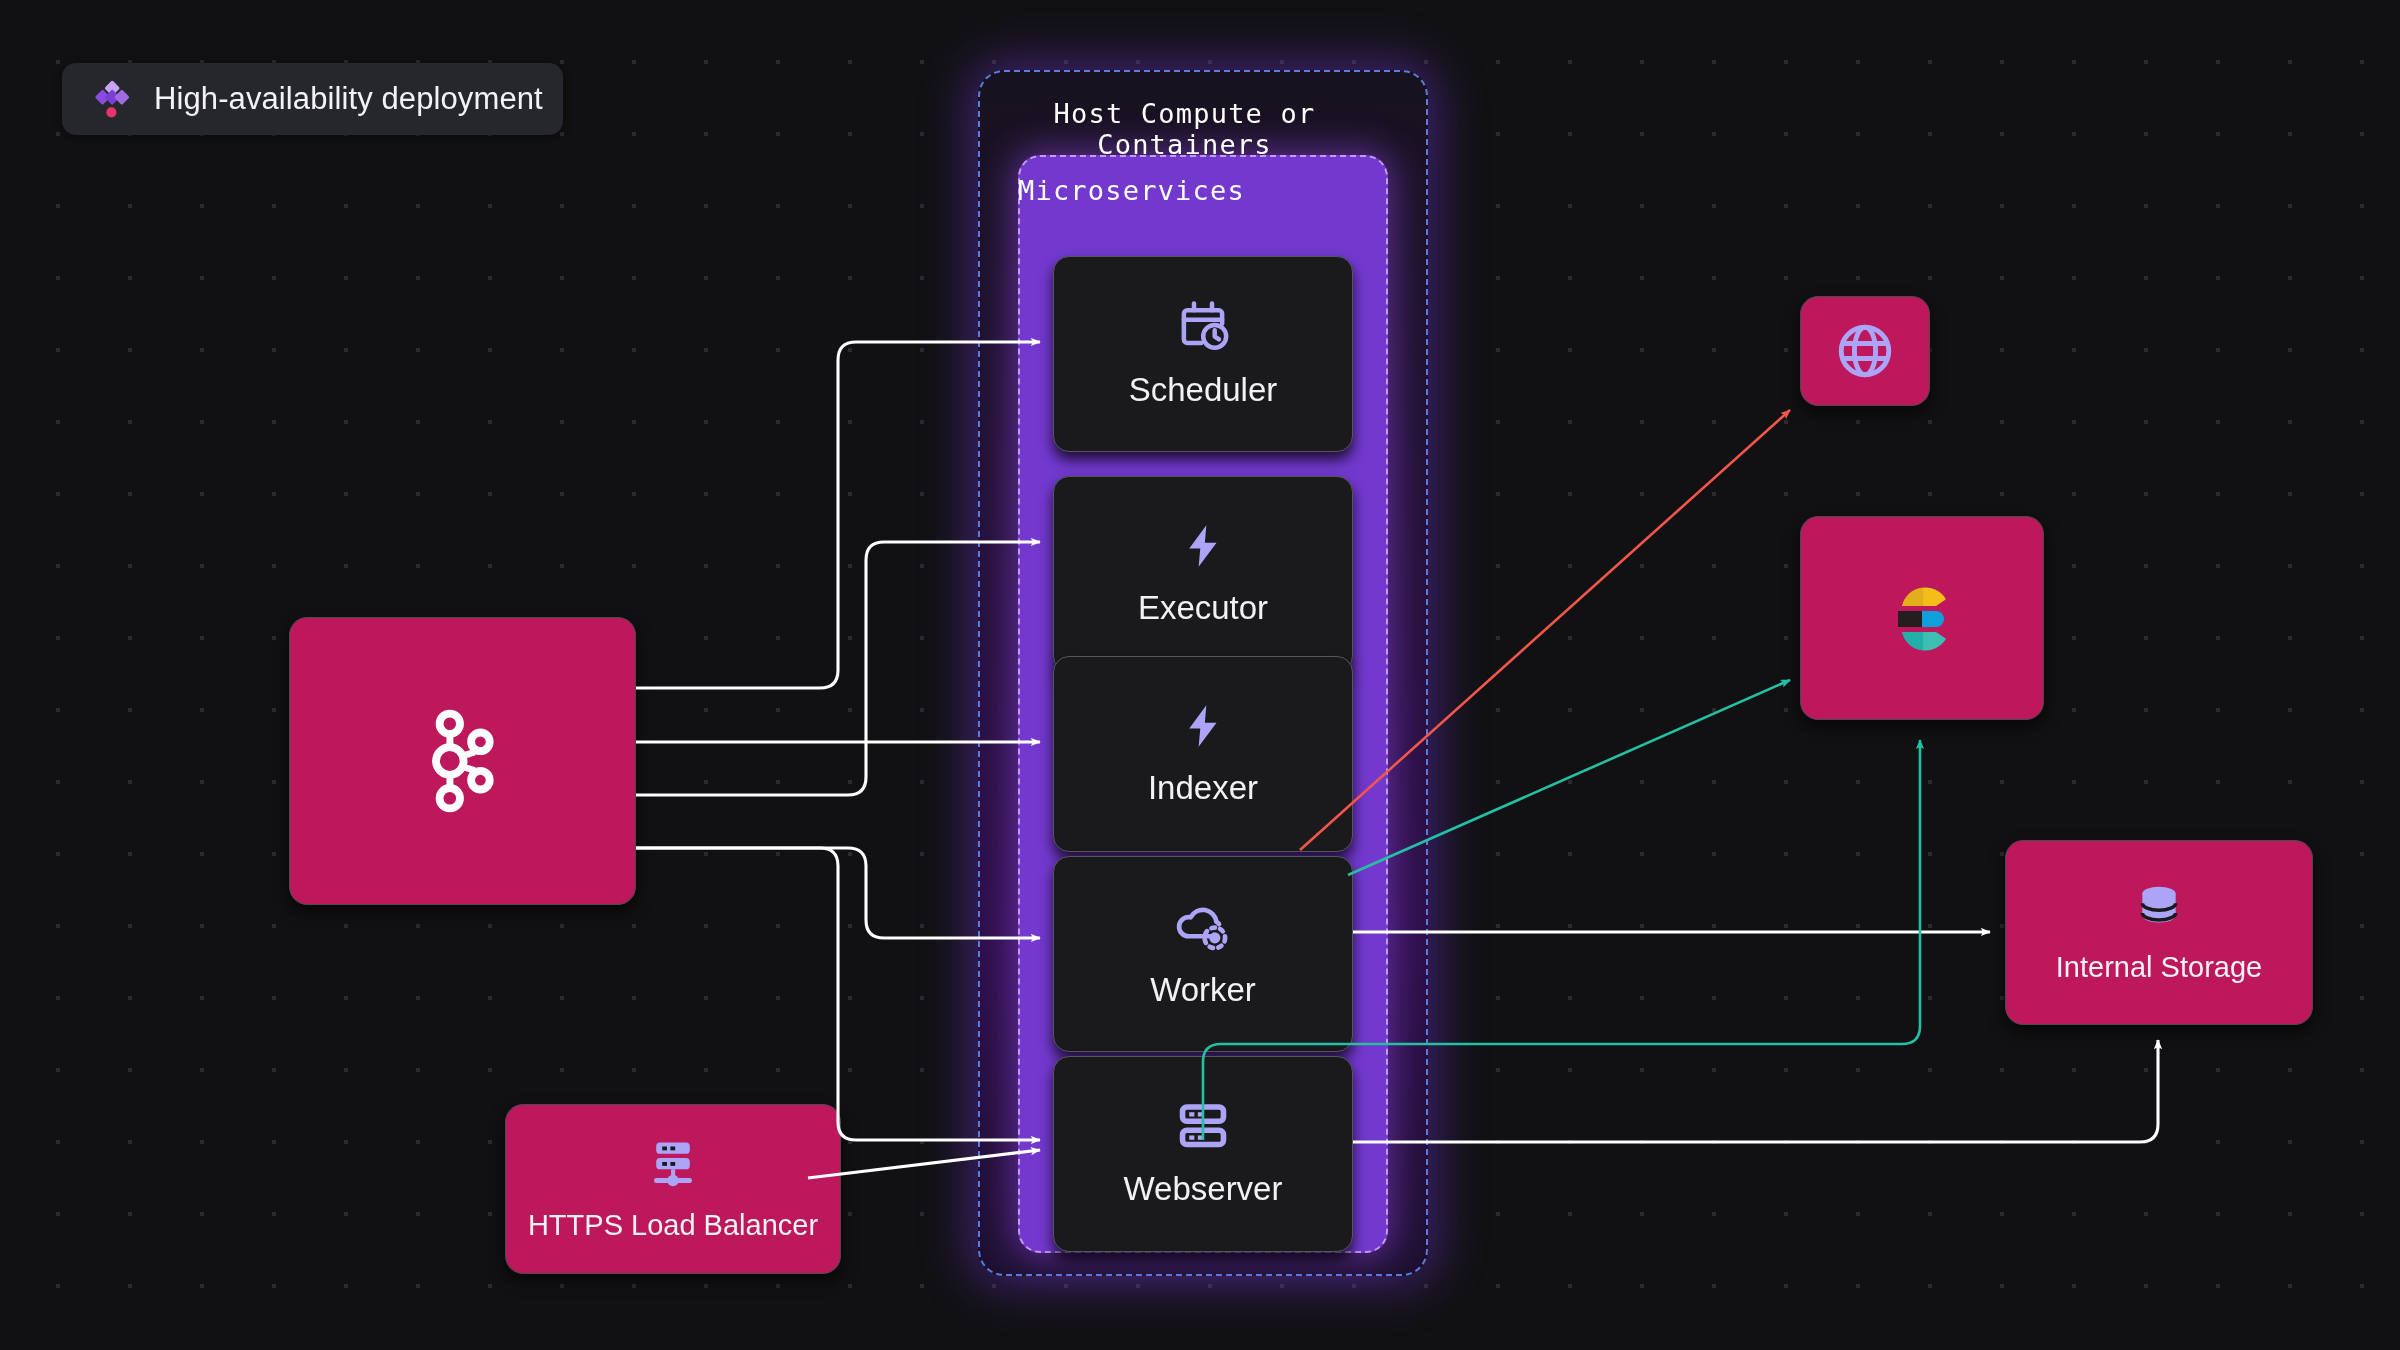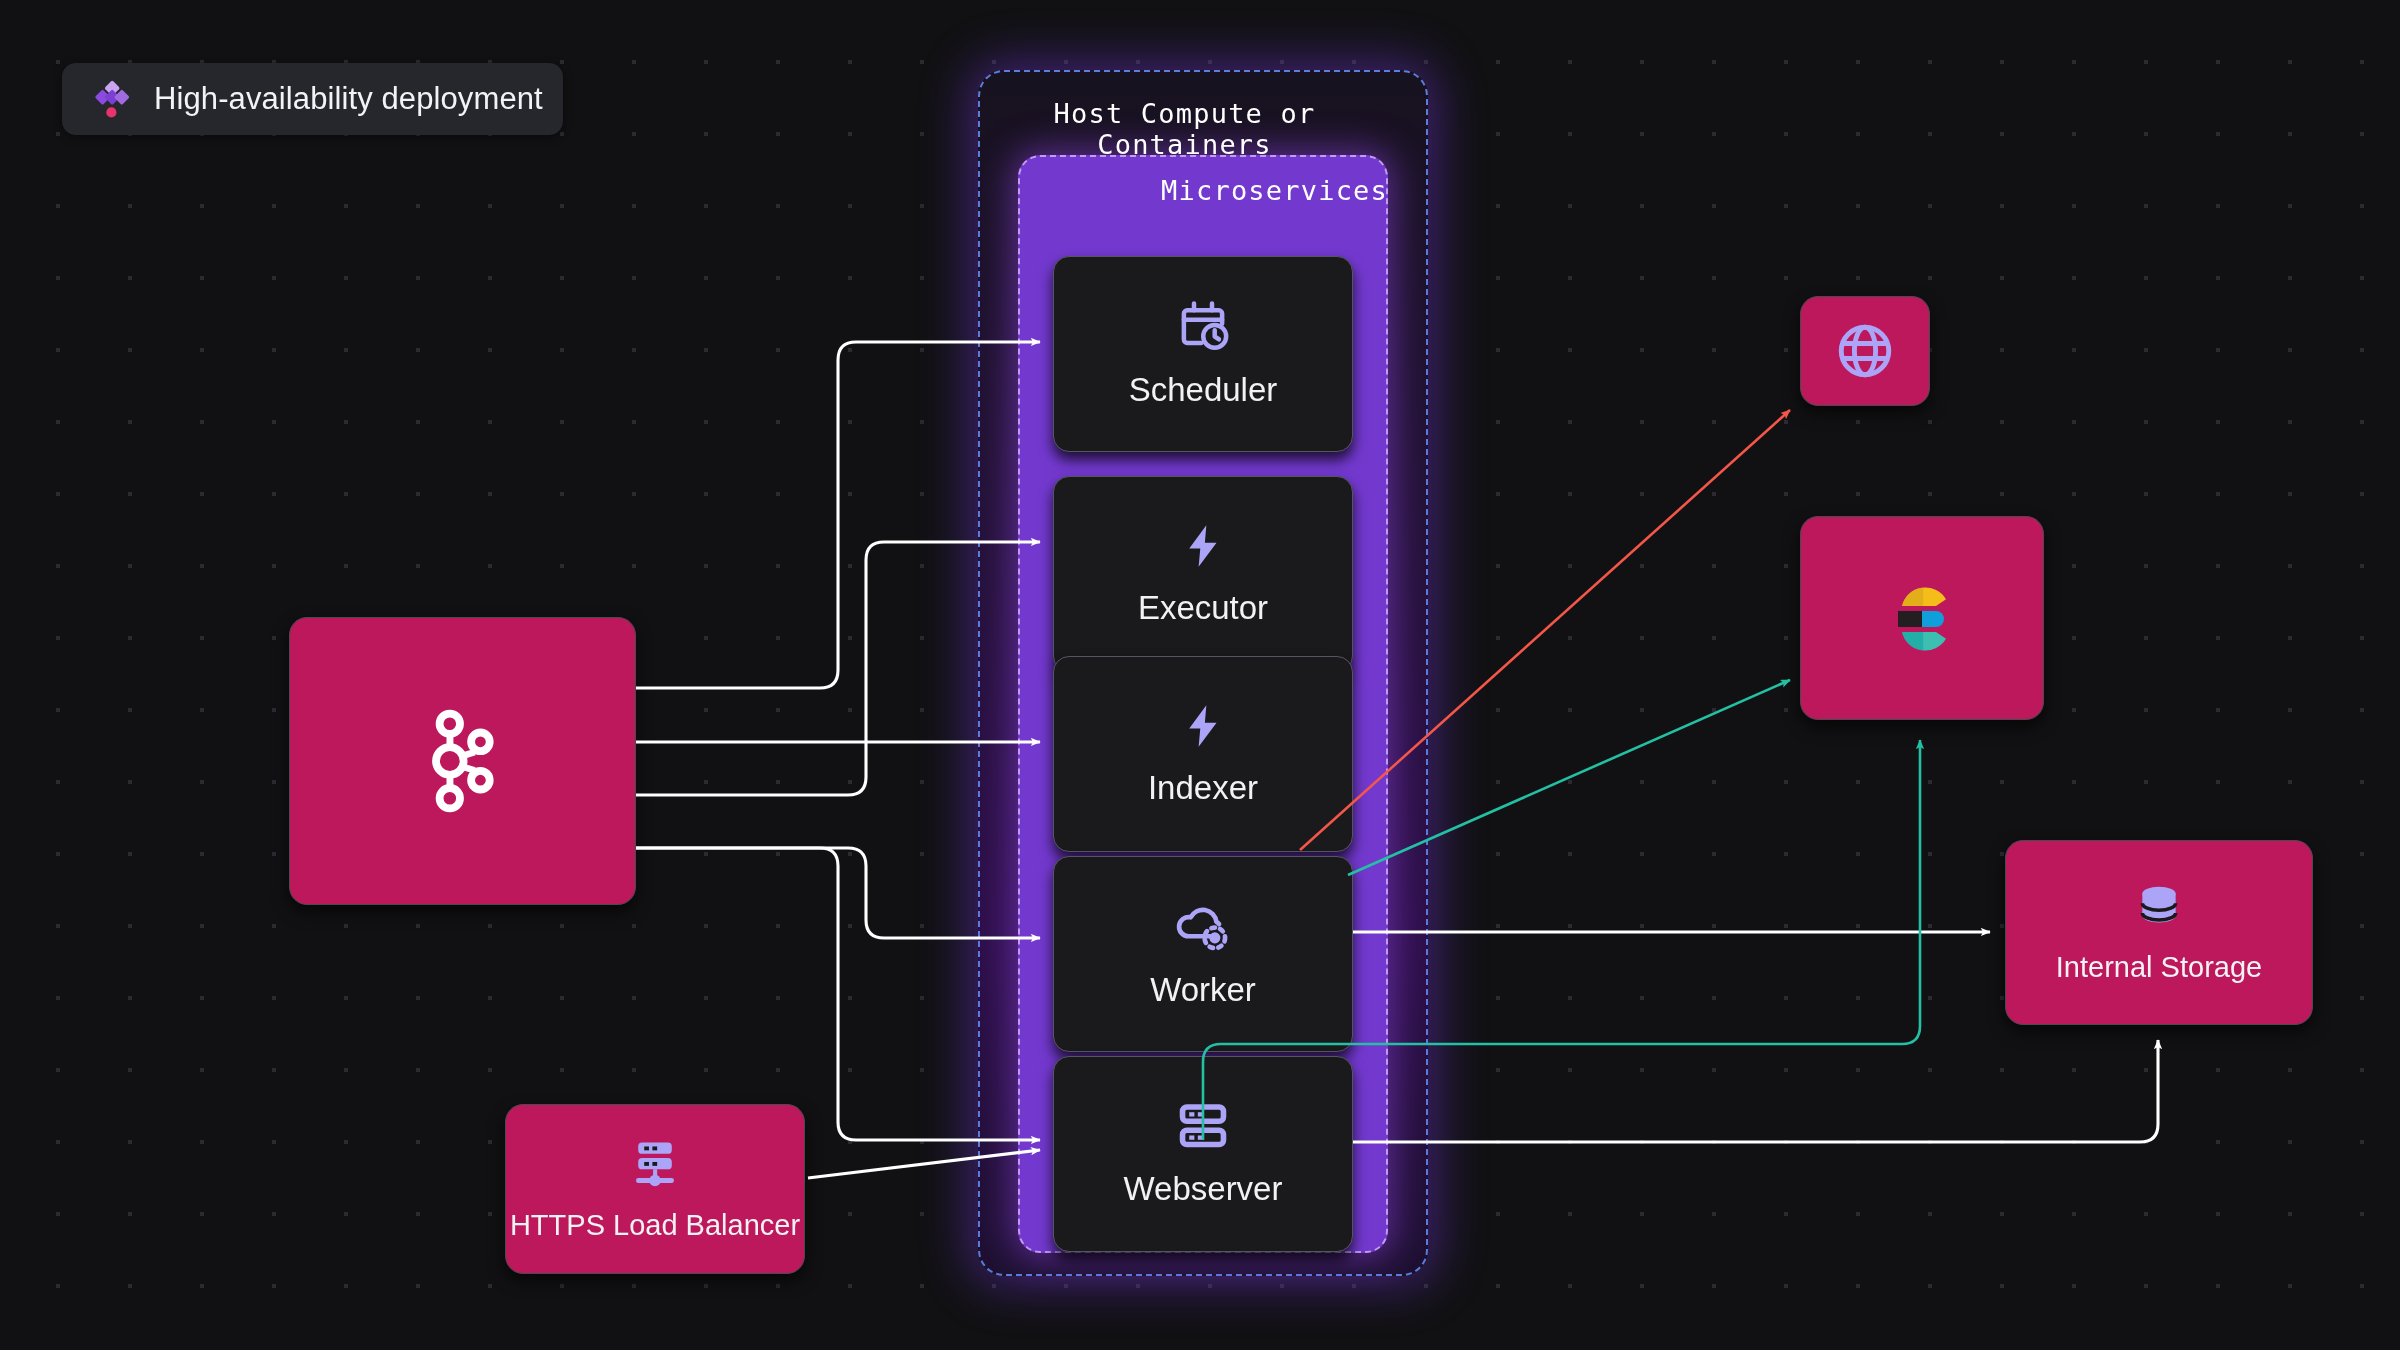--- a/index.html
+++ b/index.html
@@ -77,21 +77,21 @@
     position:absolute;left:1018px;top:155px;width:370px;height:1098px;
     box-sizing:border-box;
     background:#7339cf;
     border:2.2px dashed #c49bf5;
     border-radius:22px;
     box-shadow:0 0 34px 6px rgba(150,70,240,.5);
     z-index:12;
   }
   #micro-title{
     position:absolute;left:1018px;top:175px;width:370px;
-    text-align:right;color:#ffffff;
+    text-align:left;color:#ffffff;
     font-family:"DejaVu Sans Mono","Liberation Mono",monospace;
     font-size:27px;letter-spacing:1.2px;z-index:16;
   }
 
   
   #edges{position:absolute;left:0;top:0;width:2400px;height:1350px;z-index:30;
          pointer-events:none;}
 </style>
 </head>
 <body>
@@ -227,21 +227,21 @@
         <circle cx="8.6" cy="18.0" r="4.6"></circle>
       </g>
       <rect x="7.5" y="8.4" width="2.3" height="5.2" fill="#ffffff"></rect>
       <rect x="7.5" y="22.4" width="2.3" height="5.2" fill="#ffffff"></rect>
       <rect x="12.6" y="14.6" width="4.4" height="2.2" fill="#ffffff" transform="rotate(-17 14.8 15.7)"></rect>
       <rect x="12.6" y="19.4" width="4.4" height="2.2" fill="#ffffff" transform="rotate(17 14.8 20.5)"></rect>
     </svg>
   </span>
 </div>
 
-<div class="node" style="left:505px;top:1104px;width:300px;height:170px;">
+<div class="node" style="left:505px;top:1104px;width:336px;height:170px;">
   <span class="ico">
     <svg width="58" height="56" viewBox="0 0 26 26">
       <rect x="5.2" y="2.6" width="15.6" height="5.2" rx="1.8" fill="#aca4f7"></rect>
       <rect x="5.2" y="9.8" width="15.6" height="5.2" rx="1.8" fill="#aca4f7"></rect>
       <rect x="8.0" y="4.4" width="2.2" height="1.8" fill="#1a1a1c"></rect>
       <rect x="11.8" y="4.4" width="2.2" height="1.8" fill="#1a1a1c"></rect>
       <rect x="8.0" y="11.6" width="2.2" height="1.8" fill="#1a1a1c"></rect>
       <rect x="11.8" y="11.6" width="2.2" height="1.8" fill="#1a1a1c"></rect>
       <rect x="12.1" y="15.0" width="1.9" height="4.2" fill="#aca4f7"></rect>
       <rect x="4.2" y="19.0" width="17.6" height="2.4" rx="1.1" fill="#aca4f7"></rect>

